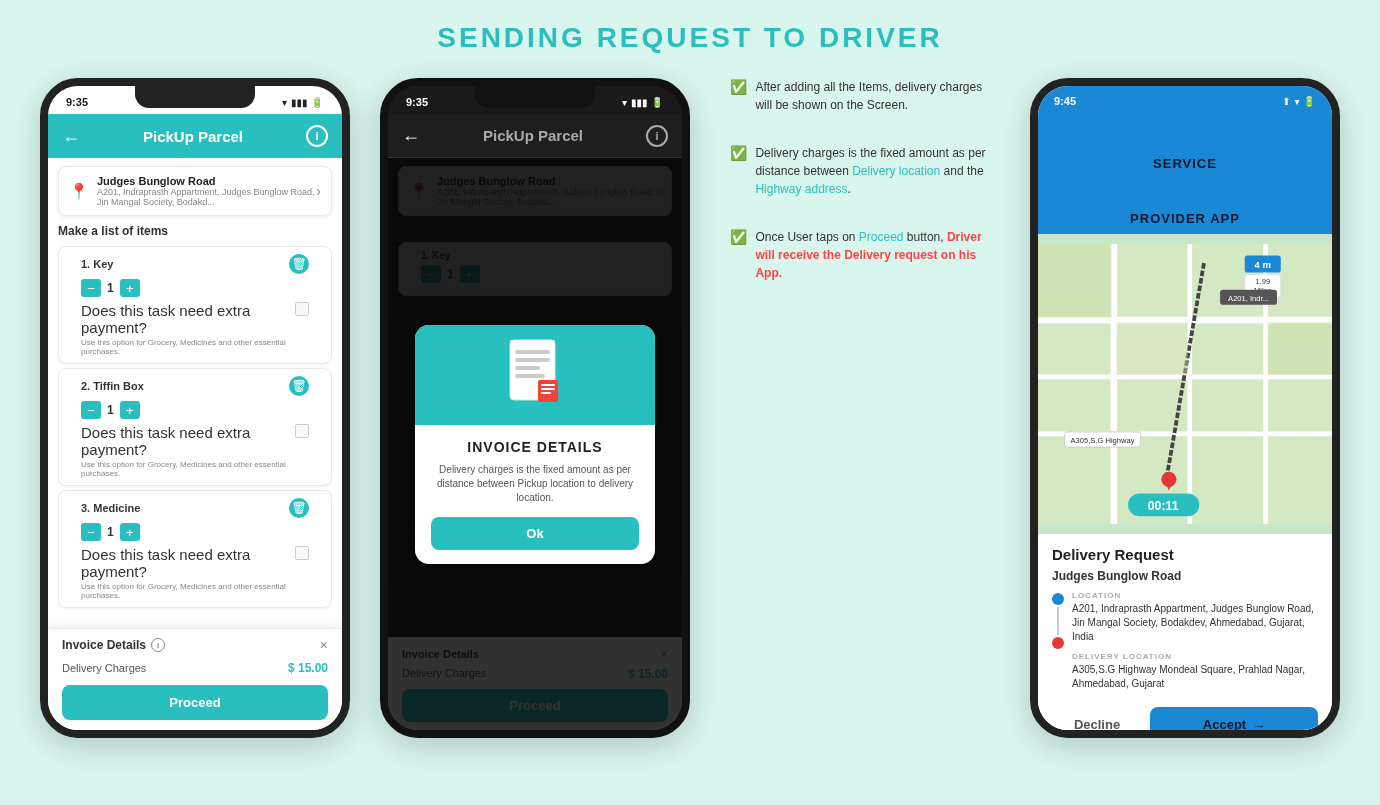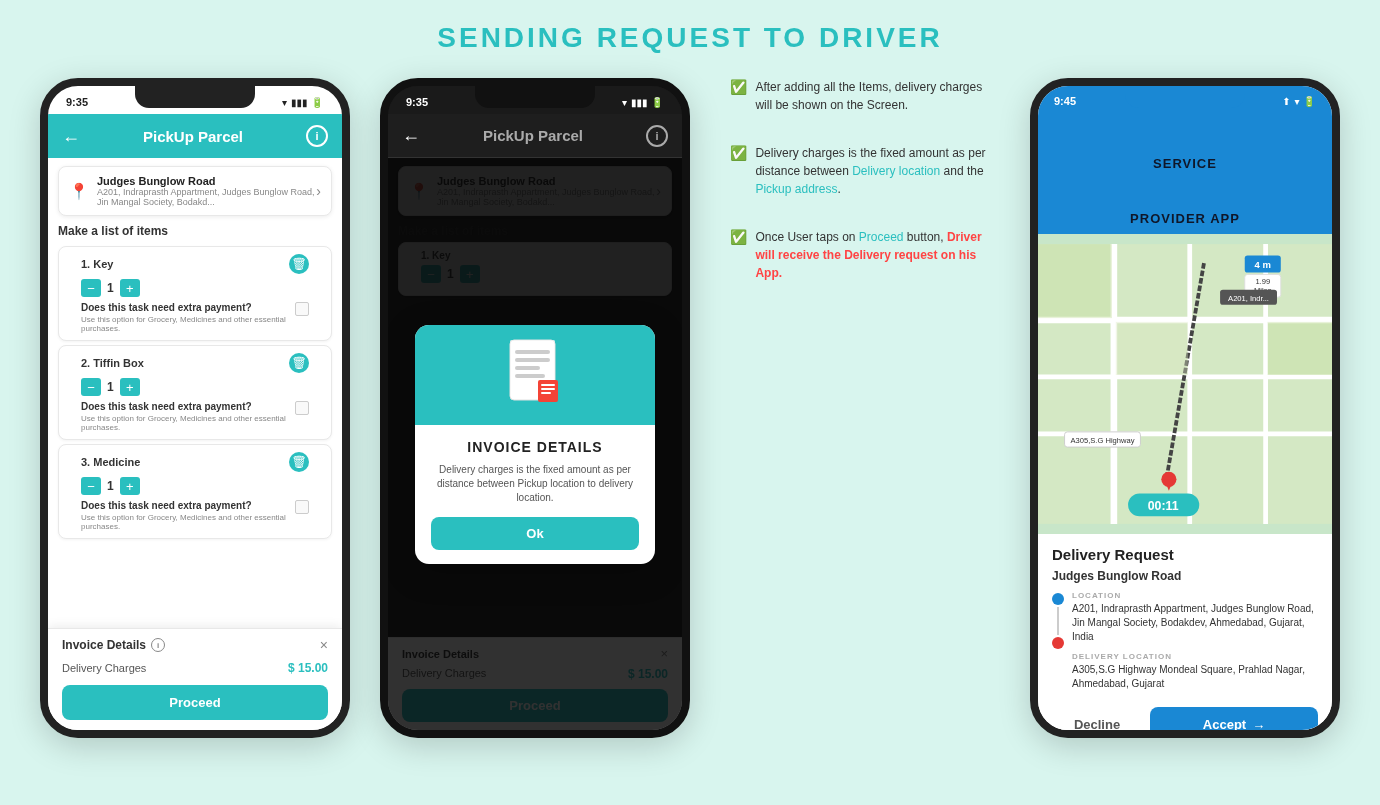--- a/index.html
+++ b/index.html
@@ -201,22 +201,22 @@
       color: #fff;
       font-size: 13px;
       display: flex; align-items: center; justify-content: center;
     }
     .counter-val {
       font-size: 12px;
       font-weight: 600;
       color: #333;
     }
     .extra-payment-q {
-      font-size: 10px;
-      font-weight: 700;
+      font-size: 15px;
+      font-weight: 400;
       color: #333;
       margin-bottom: 2px;
     }
     .extra-payment-desc {
       font-size: 8px;
       color: #888;
     }
     .checkbox {
       width: 14px; height: 14px;
       border: 1.5px solid #ccc;
@@ -476,21 +476,21 @@
       color: #555;
       font-size: 13px;
       font-weight: 600;
       text-align: center;
       border-radius: 6px;
     }
     .accept-btn {
       flex: 2;
       padding: 10px 14px;
       background: #1a88d4;
-      color: #ffffff;
+      color: #0f172a;
       border: none;
       border-radius: 8px;
       font-size: 13px;
       font-weight: 700;
       display: flex;
       align-items: center;
       justify-content: center;
       gap: 6px;
     }
 
@@ -713,21 +713,21 @@
     </div>
   </div>
 
   <div class="annotation-area">
     <div class="annotation-item">
       <span class="annotation-check">✅</span>
       <span class="annotation-text">After adding all the Items, delivery charges will be shown on the Screen.</span>
     </div>
     <div class="annotation-item">
       <span class="annotation-check">✅</span>
-      <span class="annotation-text"><span>Delivery charges is the fixed amount as per distance between </span><span class="teal">Delivery location</span><span> and the </span><span class="teal">Pickup address</span><span>.</span></span>
+      <span class="annotation-text"><span>Delivery charges is the fixed amount as per distance between </span><span class="teal">Delivery location</span><span> and the </span><span class="teal">Highway address</span><span>.</span></span>
     </div>
     <div class="annotation-item">
       <span class="annotation-check">✅</span>
       <span class="annotation-text"><span>Once User taps on </span><span class="teal">Proceed</span><span> button, </span><b>Driver will receive the Delivery request on his App.</b></span>
     </div>
   </div>
 
   <div class="phone" style="width:310px;background:#fff;">
     <div class="phone-notch" style="background:#1a88d4;"></div>
 

